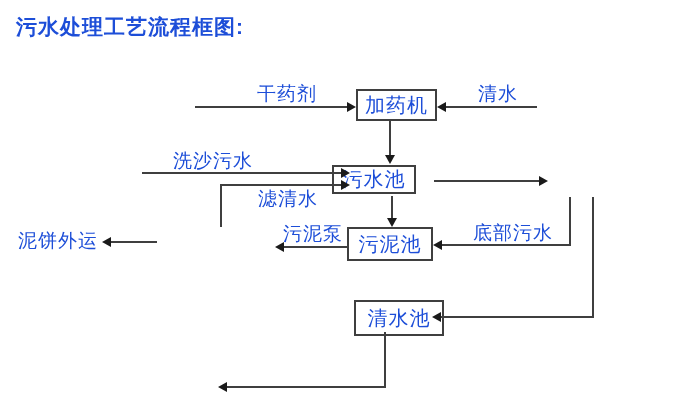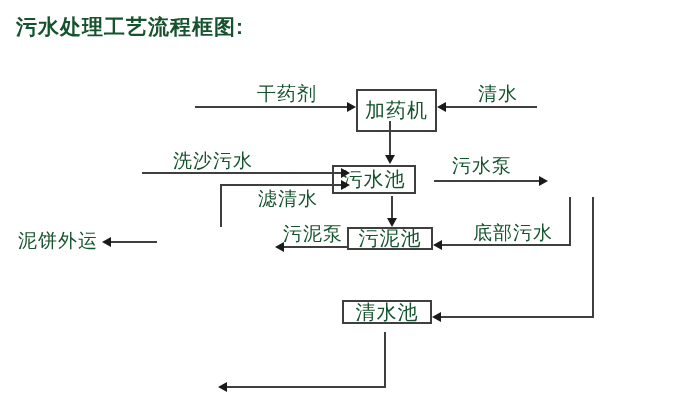--- a/index.html
+++ b/index.html
@@ -1,18 +1,18 @@
 <!DOCTYPE html>
 <html><head>
 <meta charset="utf-8">
 <style>
   html,body{margin:0;padding:0;background:#ffffff;}
   .canvas{
     position:relative;width:700px;height:420px;background:#ffffff;
-    font-family:"Liberation Sans",sans-serif;color:#14532d;overflow:hidden;
+    font-family:"Liberation Sans",sans-serif;color:#1d4ed8;overflow:hidden;
   }
   .title{
     position:absolute;left:16px;top:13px;font-size:21px;font-weight:bold;
     letter-spacing:1px;white-space:nowrap;
   }
   .box{
     position:absolute;box-sizing:border-box;border:2px solid #3f3f3f;background:#fff;
     display:flex;align-items:center;justify-content:center;
     font-size:20px;letter-spacing:1px;white-space:nowrap;
   }
@@ -24,24 +24,24 @@
   .arr.l{border-top:5px solid transparent;border-bottom:5px solid transparent;border-right:9px solid #1a1a1a;}
   .arr.d{border-left:5px solid transparent;border-right:5px solid transparent;border-top:9px solid #1a1a1a;}
 </style>
 </head>
 <body>
 
 <div class="canvas">
 
   <div class="title">污水处理工艺流程框图:</div>
 
-  <div class="box" style="left:356px;top:89px;width:81px;height:43px">加药机</div>
+  <div class="box" style="left:356px;top:89px;width:81px;height:32px">加药机</div>
   <div class="box" style="left:332px;top:165px;width:84px;height:29px">污水池</div>
-  <div class="box" style="left:347px;top:227px;width:86px;height:23px">污泥池</div>
-  <div class="box" style="left:342px;top:300px;width:90px;height:24px">清水池</div>
+  <div class="box" style="left:347px;top:227px;width:86px;height:34px">污泥池</div>
+  <div class="box" style="left:354px;top:300px;width:90px;height:36px">清水池</div>
 
   <div class="hline" style="left:195px;top:106px;width:152px"></div>
   <div class="arr r" style="left:347px;top:102px"></div>
   <div class="lbl" style="left:257px;top:84px">干药剂</div>
 
   <div class="hline" style="left:446px;top:106px;width:91px"></div>
   <div class="arr l" style="left:437px;top:102px"></div>
   <div class="lbl" style="left:478px;top:84px">清水</div>
 
   <div class="vline" style="left:389px;top:121px;height:35px"></div>
@@ -51,21 +51,20 @@
   <div class="arr r" style="left:341px;top:168px"></div>
   <div class="lbl" style="left:173px;top:151px">洗沙污水</div>
 
   <div class="vline" style="left:220px;top:184px;height:43px"></div>
   <div class="hline" style="left:220px;top:184px;width:122px"></div>
   <div class="arr r" style="left:341px;top:180px"></div>
   <div class="lbl" style="left:258px;top:189px">滤清水</div>
 
   <div class="hline" style="left:434px;top:180px;width:106px"></div>
   <div class="arr r" style="left:539px;top:176px"></div>
-  <div class="lbl" style="left:452px;top:156px">污水泵</div>
 
   <div class="vline" style="left:391px;top:196px;height:23px"></div>
   <div class="arr d" style="left:387px;top:218px"></div>
 
   <div class="vline" style="left:569px;top:197px;height:49px"></div>
   <div class="hline" style="left:441px;top:244px;width:130px"></div>
   <div class="arr l" style="left:433px;top:240px"></div>
   <div class="lbl" style="left:473px;top:223px">底部污水</div>
 
   <div class="vline" style="left:592px;top:197px;height:121px"></div>

